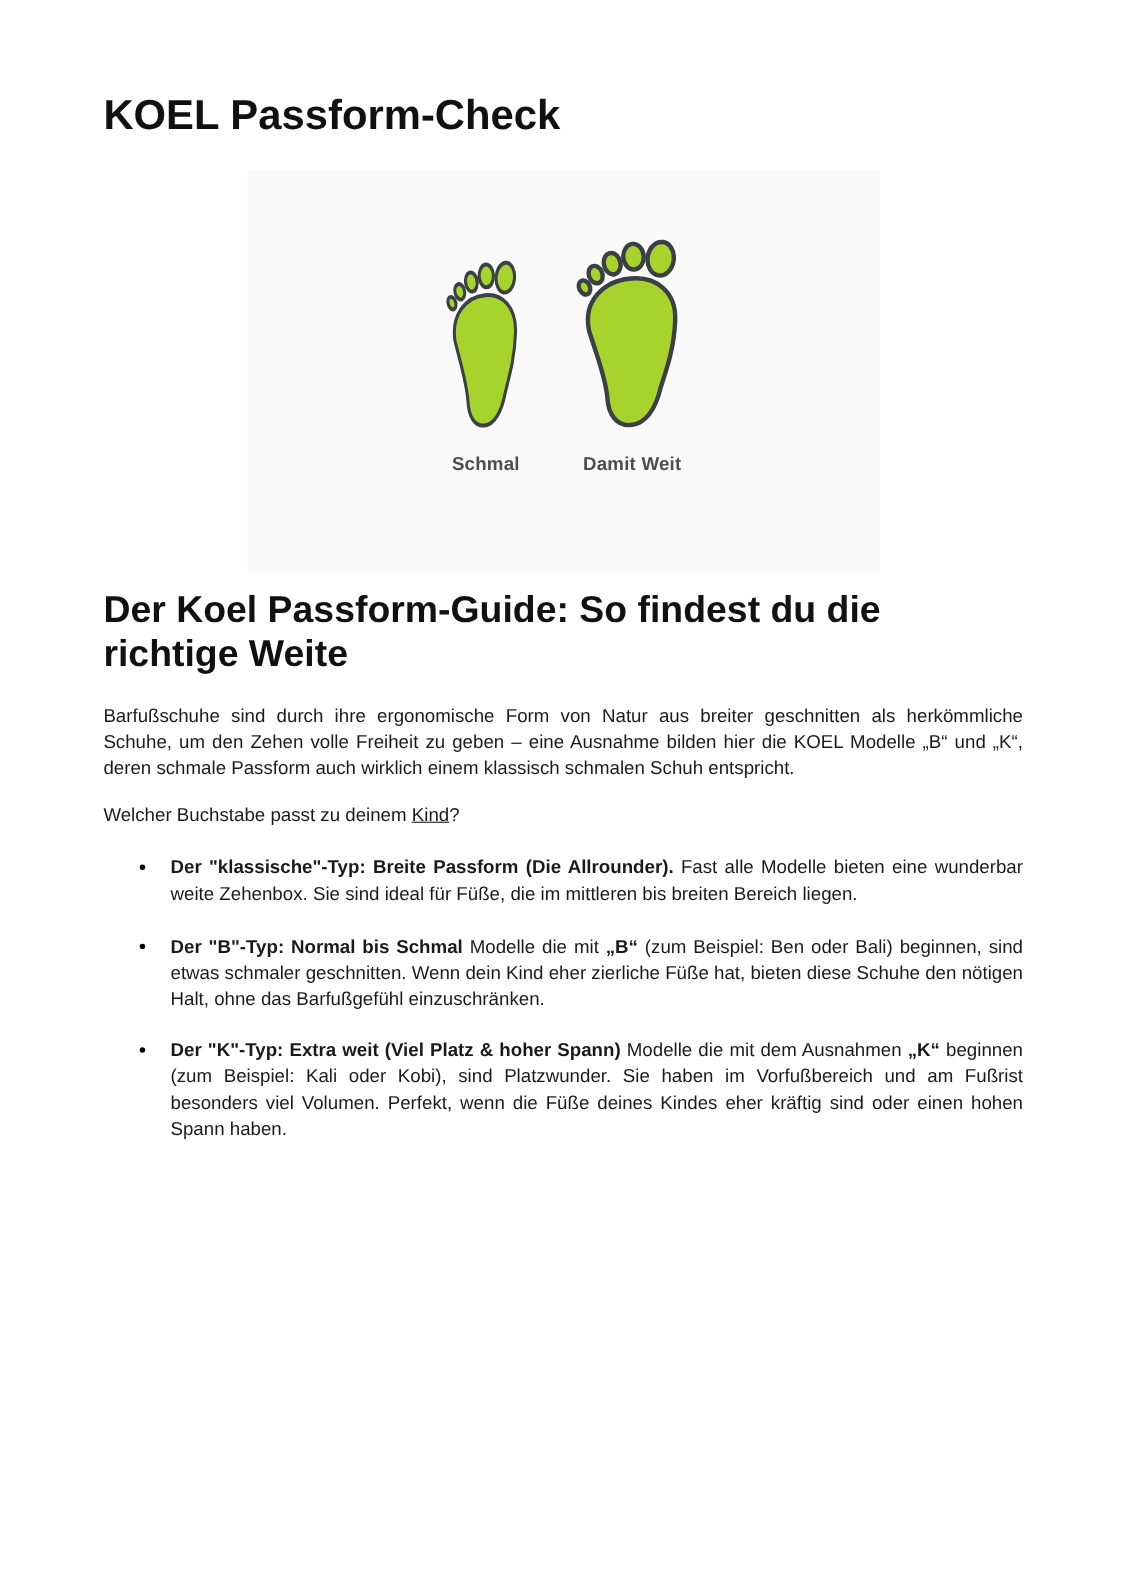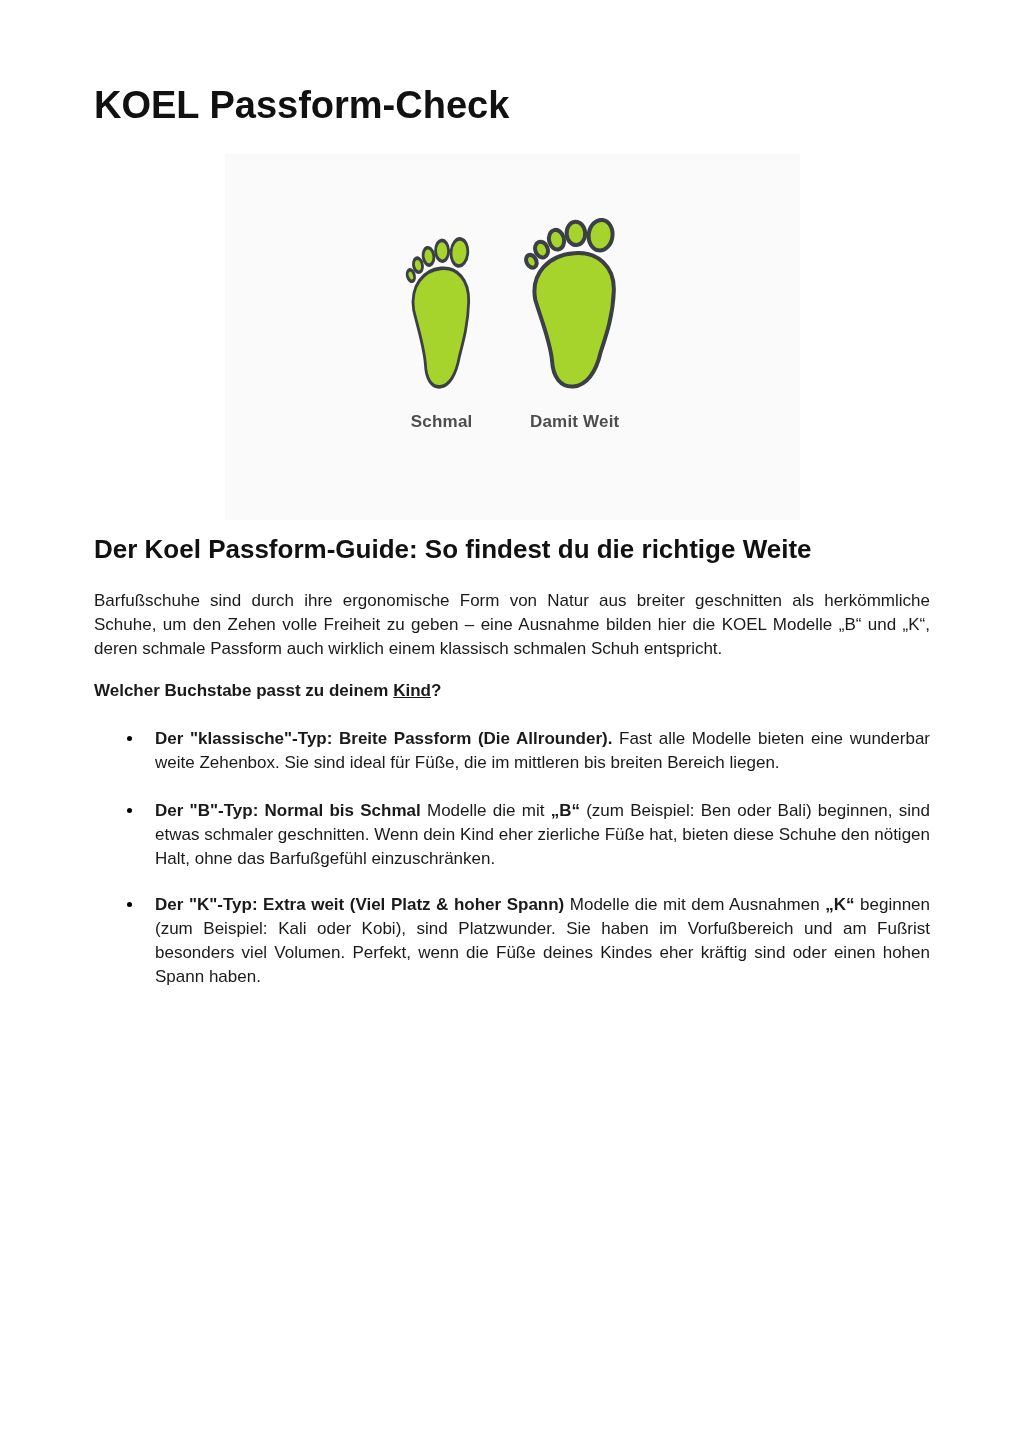--- a/index.html
+++ b/index.html
@@ -39,30 +39,30 @@
     stroke-width:4.5;
     display:block;
   }
   .foot-label{
     margin-top:22px;
     font-size:17px;font-weight:600;
     color:var(--label-gray);
     letter-spacing:0.2px;
   }
   h2{
-    font-size:26px;line-height:1.2;font-weight:bold;
+    font-size:34px;line-height:1.2;font-weight:bold;
     margin:0 0 24px 0;color:#111;
   }
   p{
     font-size:17px;line-height:24px;
     text-align:justify;
     margin:0 0 18px 0;
   }
   p.bold-head{
-    font-weight:bold;text-align:left;
+    font-weight:normal;text-align:left;
     margin:2px 0 24px 0;
   }
   ul.doc-list{
     list-style:none;
     margin:0 0 24px 0;
     padding:0 0 0 61px;
   }
   ul.doc-list li{
     font-size:17px;line-height:24px;
     text-align:justify;

